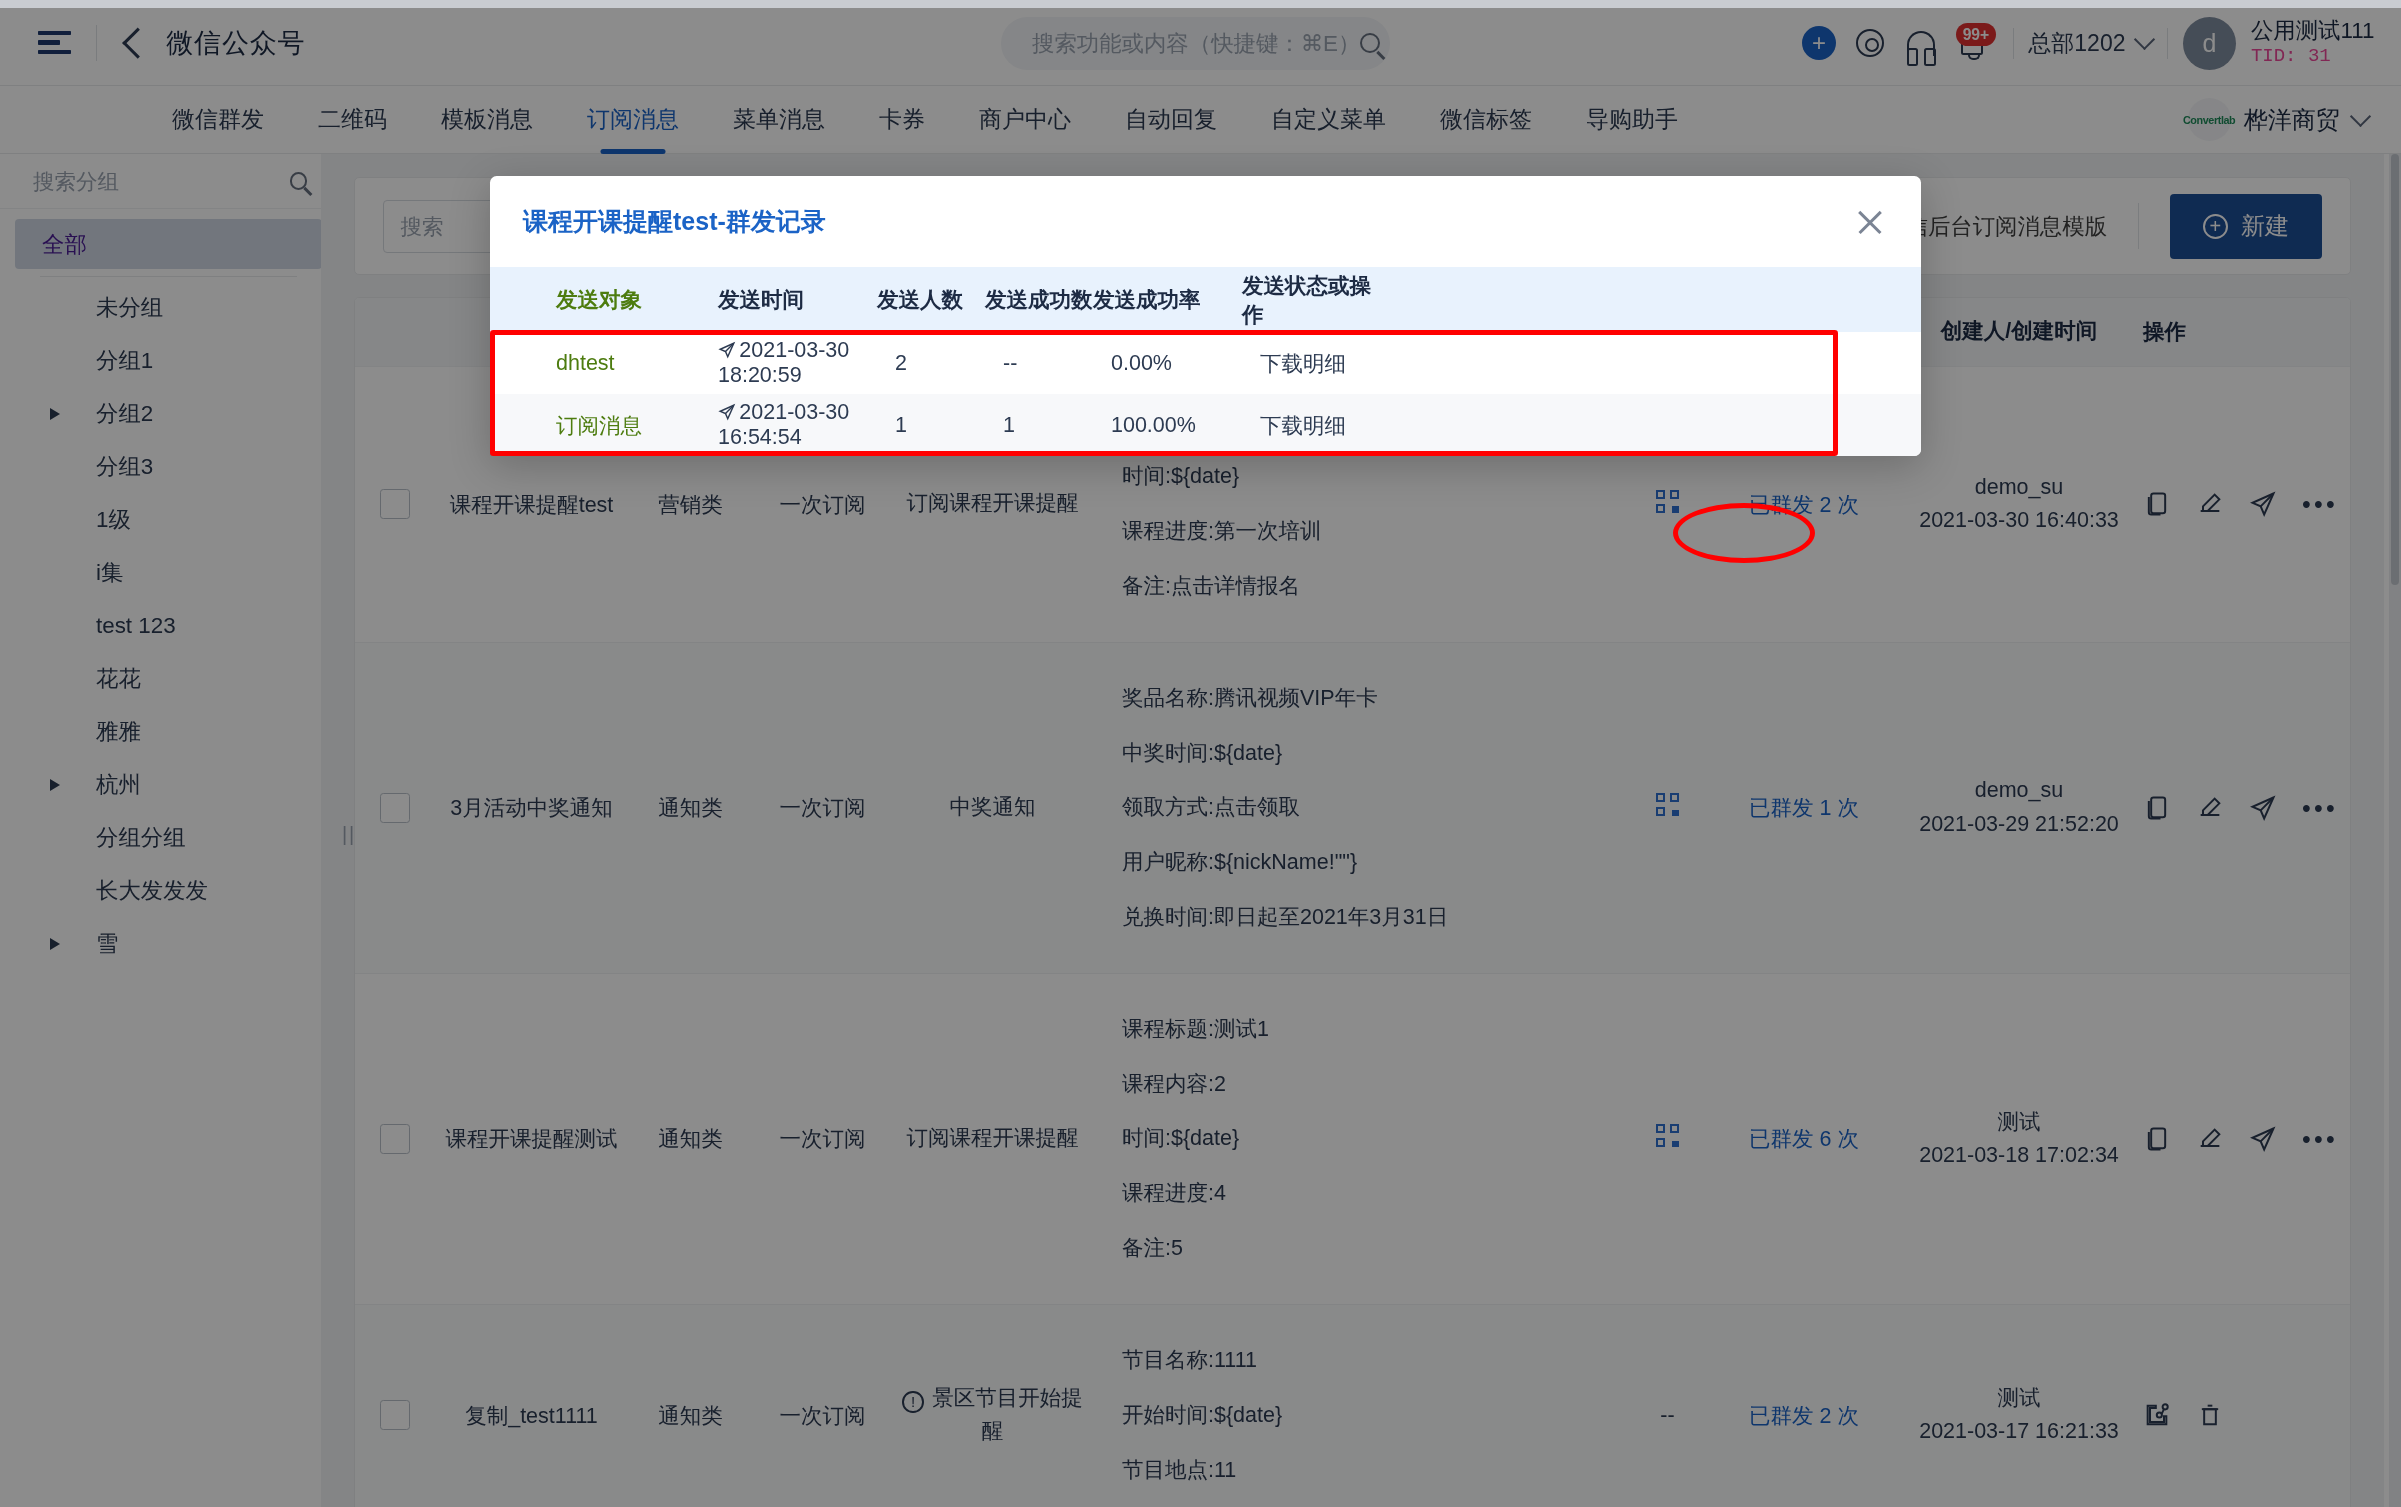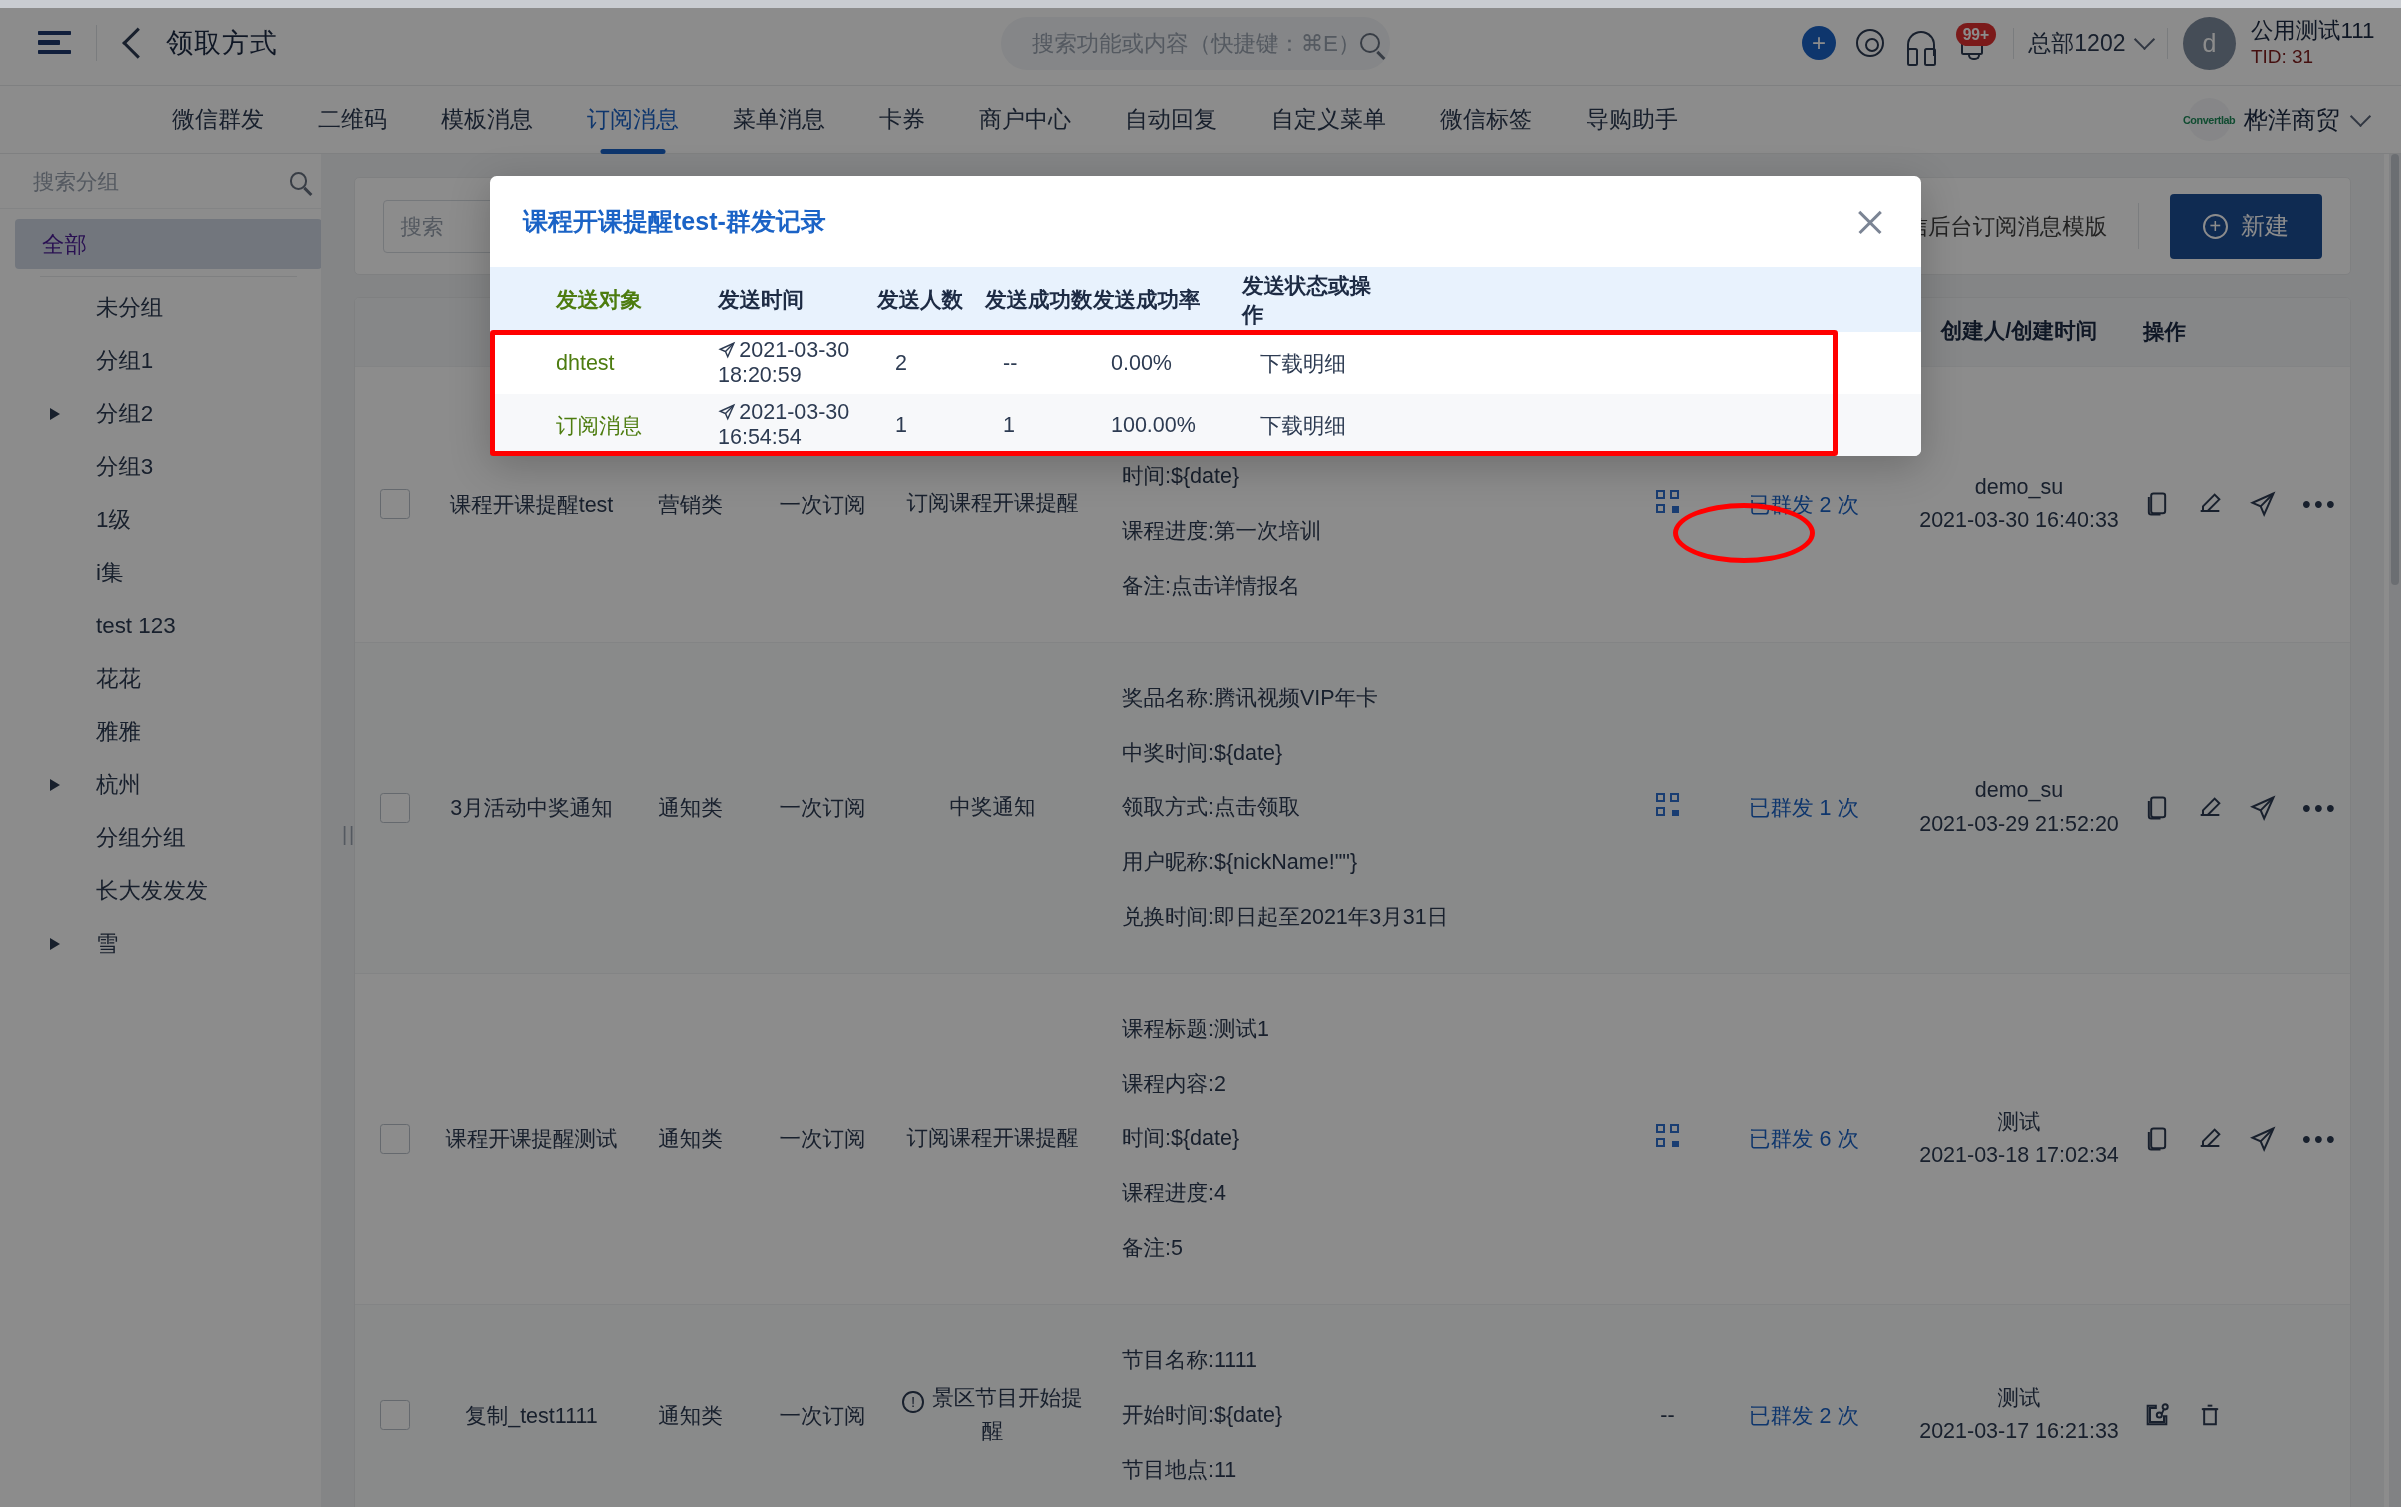--- a/index.html
+++ b/index.html
@@ -117,21 +117,21 @@
   .chev-d{
     width:15px;height:15px;border-right:2.5px solid #5a6578;border-bottom:2.5px solid #5a6578;
     transform:rotate(45deg); margin-top:-6.6px;
   }
   .avatar{
     width:53px;height:53px;border-radius:50%;background:#7f8c9e;color:#fff;
     display:flex;align-items:center;justify-content:center;font-size:25px;margin-right:15px;
   }
   .userblock{ line-height:1.25; }
   .userblock .n{ font-size:22.4px;color:#1d2b44;}
-  .userblock .t{ font-size:19px;color:#7f1d1d;}
+  .userblock .t{ font-size:19px;color:#ec4899;font-family:Liberation Mono, monospace;}
 
   
   #navbar{
     position:absolute; left:0; top:86px; width:2401px; height:68px;
     background:#fff; border-bottom:0.8px solid #e8eaec;
     display:flex; align-items:center;
   }
   #navtabs{ display:flex; align-items:center; margin-left:145px; gap:0; height:68px;}
   .navtab{
     position:relative; font-size:23px; color:#2d3b52; cursor:pointer;
@@ -327,21 +327,21 @@
   <div class="dimmed">
 
     <div id="topbar">
       <div class="hamburger">
           <i></i>
           <i></i>
           <i></i>
         </div>
       <div class="vdiv"></div>
       <div class="back-chevron"></div>
-      <div class="page-title">领取方式</div>
+      <div class="page-title">微信公众号</div>
 
       <div id="global-search">
         <span class="ph">搜索功能或内容（快捷键：⌘E）</span>
         <span class="mag"></span>
       </div>
 
       <div id="topbar-right">
         <div class="tb-icon">
           <span class="plus-btn">+</span>
         </div>

